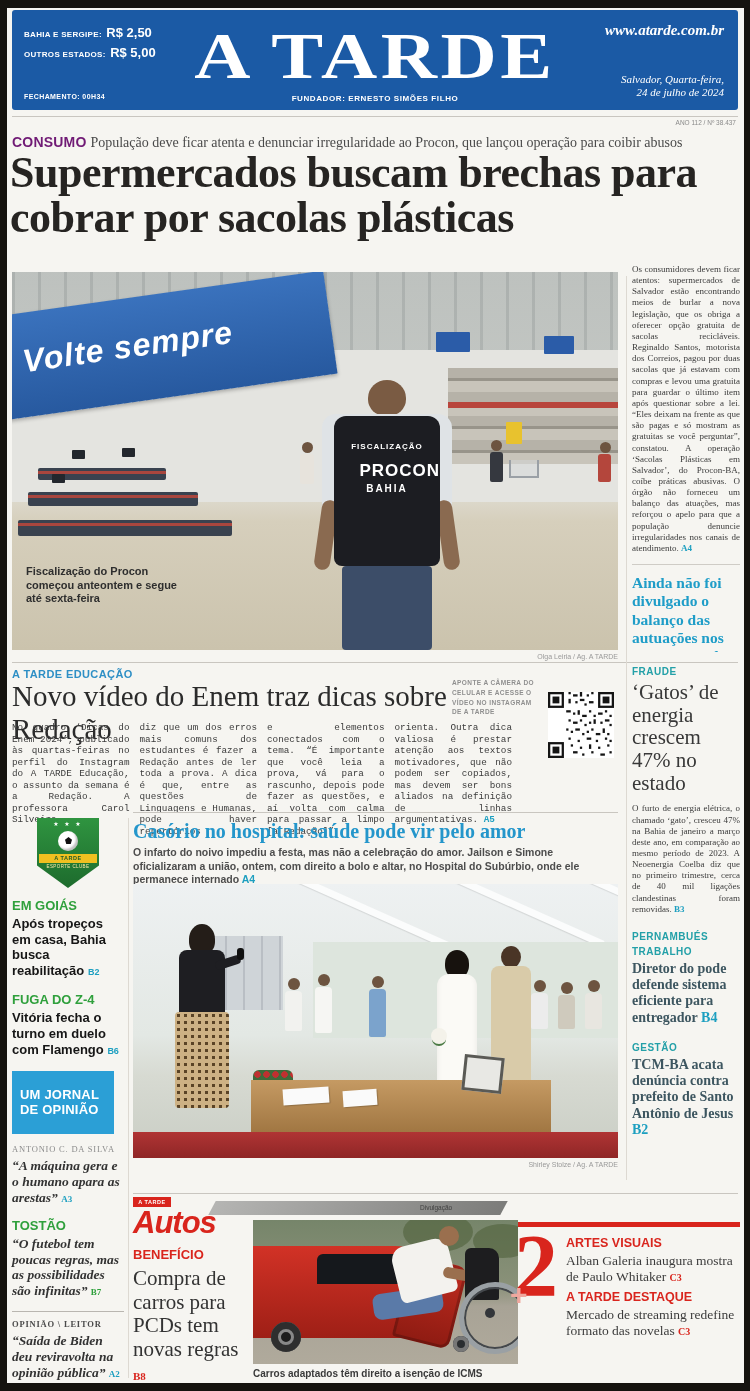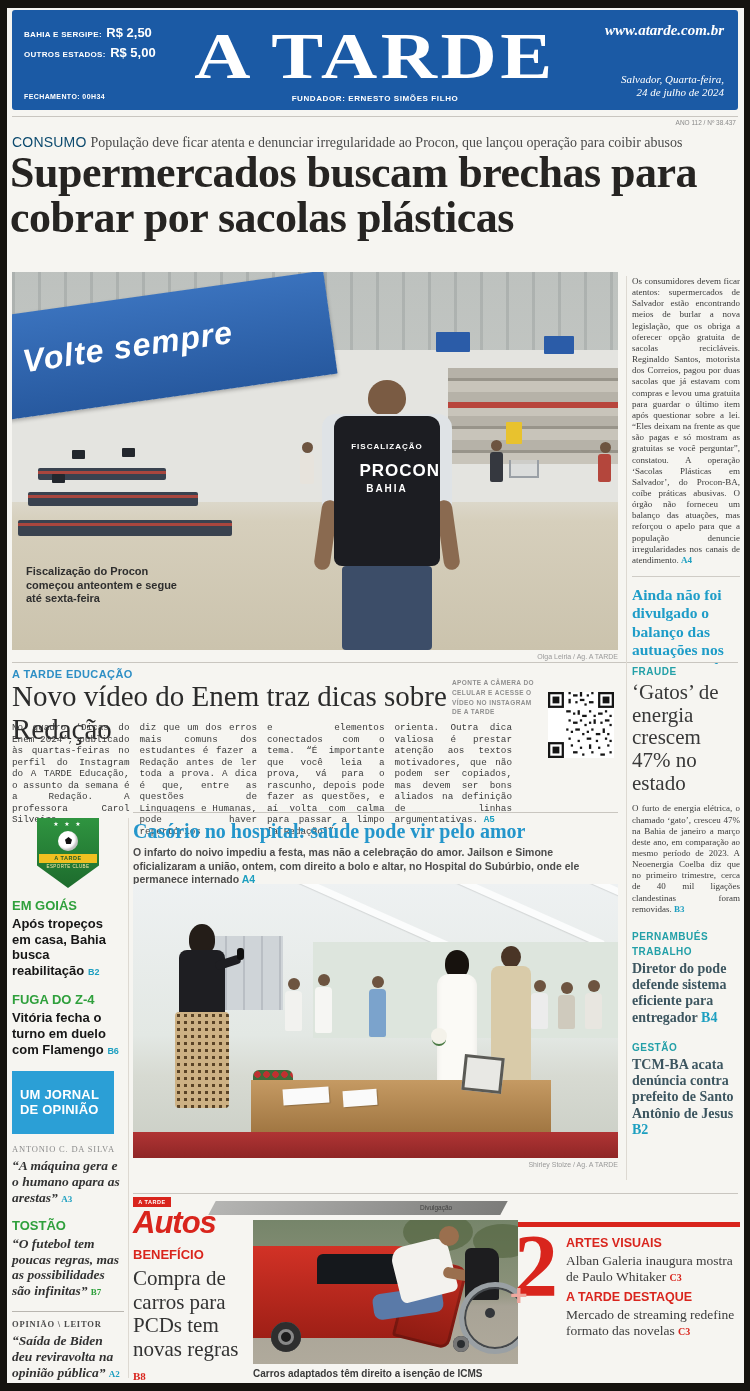--- a/index.html
+++ b/index.html
@@ -20,21 +20,21 @@
   .m-fech{position:absolute;left:12px;bottom:10px;font-size:7px;font-weight:bold;letter-spacing:.4px;}
   .m-title{position:absolute;left:50%;top:8px;transform:translateX(-50%) scaleX(1.18);font-family:"Liberation Serif",serif;font-weight:bold;font-size:66px;letter-spacing:3px;white-space:nowrap;}
   .m-founder{position:absolute;left:50%;bottom:7px;transform:translateX(-50%);font-size:8px;font-weight:bold;letter-spacing:.6px;white-space:nowrap;}
   .m-site{position:absolute;right:14px;top:12px;font-family:"Liberation Serif",serif;font-style:italic;font-weight:bold;font-size:15px;}
   .m-date{position:absolute;right:14px;bottom:10px;font-family:"Liberation Serif",serif;font-style:italic;font-size:11px;text-align:right;line-height:1.25;}
   .ed-rule{position:absolute;left:12px;top:116px;width:726px;height:1px;background:#c9c6c0;}
   .edition{position:absolute;right:14px;top:119px;font-size:6.5px;color:#8a8a8a;}
 
   
   .kickrow{position:absolute;left:12px;top:134px;width:728px;font-size:14px;}
-  .kickrow .kick{color:#0c4a6e;font-weight:normal;letter-spacing:.2px;}
+  .kickrow .kick{color:#701a75;font-weight:bold;letter-spacing:.2px;}
   .kickrow .ktxt{font-family:"Liberation Serif",serif;color:#4a4a4a;}
   .headline{position:absolute;left:10px;top:150px;width:736px;font-family:"Liberation Serif",serif;font-weight:bold;font-size:44px;line-height:1.03;color:#262422;letter-spacing:-.5px;}
 
   .ph{position:absolute;overflow:hidden;background:#ccc;}
   .ph-main{left:12px;top:272px;width:606px;height:378px;background:linear-gradient(#b7bbb8 0%,#cfd2cd 30%,#e2e1da 55%,#d6cfbc 66%,#cbc3ad 100%);}
   .pm-ceil{position:absolute;left:0;top:0;width:100%;height:78px;background:repeating-linear-gradient(90deg,#a9aeac 0 3px,#bfc3c0 3px 26px);opacity:.8;}
   .pm-wall{position:absolute;left:0;top:78px;width:100%;height:152px;background:#e4e4e0;}
   .pm-banner{position:absolute;left:-24px;top:22px;width:344px;height:104px;background:linear-gradient(#3a72bd,#27599f);transform:rotate(-8deg);box-shadow:0 2px 4px rgba(0,0,0,.25);}
   .pm-banner span{position:absolute;left:34px;top:30px;color:#fff;font-style:italic;font-weight:bold;font-size:32px;letter-spacing:1px;}
   .pm-shelf{position:absolute;right:0;top:96px;width:170px;height:96px;background:repeating-linear-gradient(#b6b2a8 0 10px,#98948a 10px 13px,#c8c4ba 13px 24px);}
@@ -73,21 +73,21 @@
   .insp .iarm.r{left:128px;transform:rotate(-8deg);}
   .insp .ivest{position:absolute;left:22px;top:36px;width:106px;height:150px;background:#1c1d22;border-radius:12px 12px 8px 8px;color:#fff;text-align:center;}
   .insp .ivest .v1{display:block;margin-top:26px;font-size:8px;font-weight:bold;letter-spacing:1px;}
   .insp .ivest .v2{display:block;margin-top:10px;font-size:17px;font-weight:bold;letter-spacing:1px;text-align:right;}
   .insp .ivest .v3{display:block;margin-top:2px;font-size:10px;font-weight:bold;letter-spacing:2px;}
   .insp .ijeans{position:absolute;left:30px;top:186px;width:90px;height:84px;background:#3c4d68;border-radius:4px;}
   .pm-cap{position:absolute;left:14px;bottom:44px;width:158px;font-weight:bold;font-size:11px;line-height:1.25;color:#2e2e2e;}
   .credit{color:#999;font-size:7px;text-align:right;}
   .cr1{position:absolute;left:12px;top:653px;width:606px;}
 
-  .leadright{position:absolute;left:632px;top:276px;width:108px;height:388px;overflow:hidden;}
+  .leadright{position:absolute;left:632px;top:264px;width:108px;height:388px;overflow:hidden;}
   .leadright .body{font-family:"Liberation Serif",serif;font-size:9px;line-height:1.24;color:#3b3b3b;text-align:justify;margin:0;}
   .ref{font-weight:bold;}
   .ref.teal{color:#1d9fc0;}
   .ref.green{color:#2fa03c;}
   .ref.red{color:#d9251d;}
   .subhead{margin-top:10px;padding-top:9px;border-top:1px solid #cfccc6;font-family:"Liberation Serif",serif;font-weight:bold;font-size:15.5px;line-height:1.18;color:#1f9dc8;}
 
   .rule{position:absolute;background:#c9c6c0;height:1px;}
   .r-mid{left:12px;top:662px;width:726px;}
   .r-cas{left:133px;top:812px;width:485px;}

